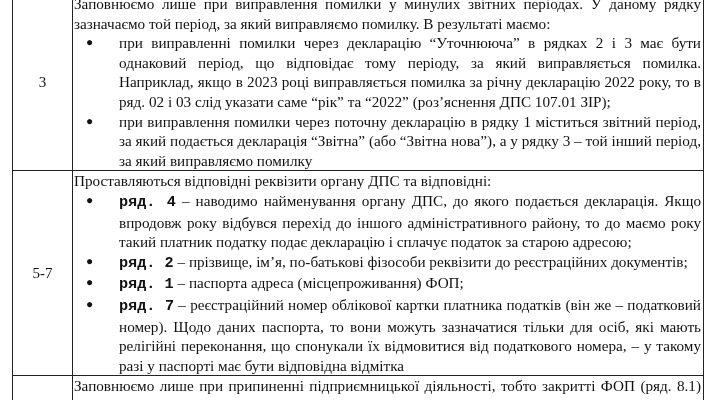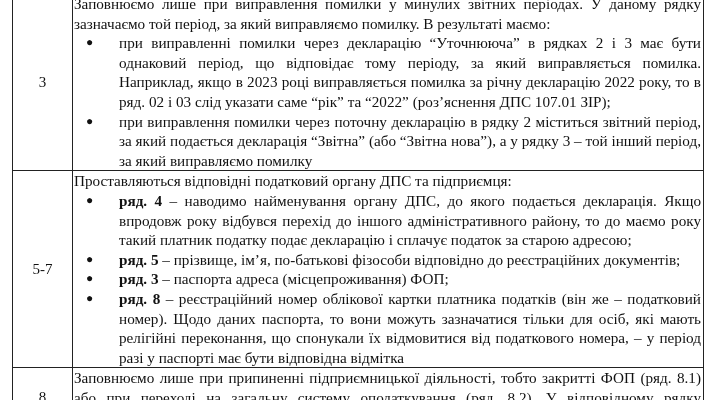--- a/index.html
+++ b/index.html
@@ -6,47 +6,47 @@
   body { width:707px; height:400px; overflow:hidden; position:relative;
          font-family:"Liberation Serif", "DejaVu Serif", serif; color:#111; }
   .doc { position:absolute; left:0; top:-7px; width:707px; }
   table { border-collapse:collapse; position:absolute; left:12px; width:692px; table-layout:fixed; }
   td { border:1px solid #222; vertical-align:middle; padding:0; }
   td.num { width:59px; text-align:center; font-size:15px; }
   td.body { padding:0 2px 0 1px; font-size:15.2px; line-height:19.6px; text-align:justify; }
   ul { margin:0; padding:0 0 0 35px; list-style:none; }
   li { position:relative; padding-left:10px; }
   li .bullet { position:absolute; left:-23px; top:0; font-size:12px; }
-  b { font-weight:bold; }
+  b { font-weight:bold;font-family:Liberation Mono, monospace; }
 </style>
 </head>
 <body>
 
 <div class="doc">
 <table>
   <tbody>
         <tr>
     <td class="num">3</td>
     <td class="body">
       <div>Заповнюємо лише при виправлення помилки у минулих звітних періодах. У даному рядку зазначаємо той період, за який виправляємо помилку. В результаті маємо:</div>
       <ul>
         <li><span class="bullet">●</span><span>при виправленні помилки через декларацію “Уточнююча” в рядках 2 і 3 має бути однаковий період, що відповідає тому періоду, за який виправляється помилка. Наприклад, якщо в 2023 році виправляється помилка за річну декларацію 2022 року, то в ряд. 02 і 03 слід указати саме “рік” та “2022” (роз’яснення ДПС 107.01 ЗІР);</span></li>
-        <li><span class="bullet">●</span><span>при виправлення помилки через поточну декларацію в рядку 2 міститься звітний період, за який подається декларація “Звітна” (або “Звітна нова”), а у рядку 3 – той інший період, за який виправляємо помилку</span></li>
+        <li><span class="bullet">●</span><span>при виправлення помилки через поточну декларацію в рядку 1 міститься звітний період, за який подається декларація “Звітна” (або “Звітна нова”), а у рядку 3 – той інший період, за який виправляємо помилку</span></li>
       </ul>
     </td>
   </tr>
   <tr>
     <td class="num">5-7</td>
     <td class="body">
-      <div>Проставляються відповідні податковий органу ДПС та підприємця:</div>
+      <div>Проставляються відповідні реквізити органу ДПС та відповідні:</div>
       <ul>
         <li><span class="bullet">●</span><b>ряд. 4</b><span> – наводимо найменування органу ДПС, до якого подається декларація. Якщо впродовж року відбувся перехід до іншого адміністративного району, то до маємо року такий платник податку подає декларацію і сплачує податок за старою адресою;</span></li>
-        <li><span class="bullet">●</span><b>ряд. 5</b><span> – прізвище, ім’я, по-батькові фізособи відповідно до реєстраційних документів;</span></li>
-        <li><span class="bullet">●</span><b>ряд. 3</b><span> – паспорта адреса (місцепроживання) ФОП;</span></li>
-        <li><span class="bullet">●</span><b>ряд. 8</b><span> – реєстраційний номер облікової картки платника податків (він же – податковий номер). Щодо даних паспорта, то вони можуть зазначатися тільки для осіб, які мають релігійні переконання, що спонукали їх відмовитися від податкового номера, – у період разі у паспорті має бути відповідна відмітка</span></li>
+        <li><span class="bullet">●</span><b>ряд. 2</b><span> – прізвище, ім’я, по-батькові фізособи реквізити до реєстраційних документів;</span></li>
+        <li><span class="bullet">●</span><b>ряд. 1</b><span> – паспорта адреса (місцепроживання) ФОП;</span></li>
+        <li><span class="bullet">●</span><b>ряд. 7</b><span> – реєстраційний номер облікової картки платника податків (він же – податковий номер). Щодо даних паспорта, то вони можуть зазначатися тільки для осіб, які мають релігійні переконання, що спонукали їх відмовитися від податкового номера, – у такому разі у паспорті має бути відповідна відмітка</span></li>
       </ul>
     </td>
   </tr>
   <tr>
     <td class="num">8</td>
     <td class="body">Заповнюємо лише при припиненні підприємницької діяльності, тобто закритті ФОП (ряд. 8.1) або при переході на загальну систему оподаткування (ряд. 8.2). У відповідному рядку проставляємо позначку “+”</td>
   </tr>
 
 </tbody>
     </table>

